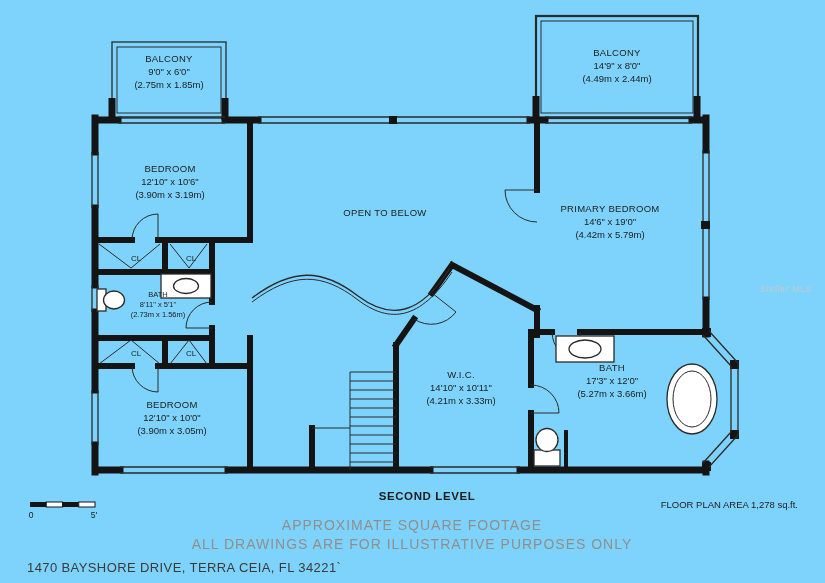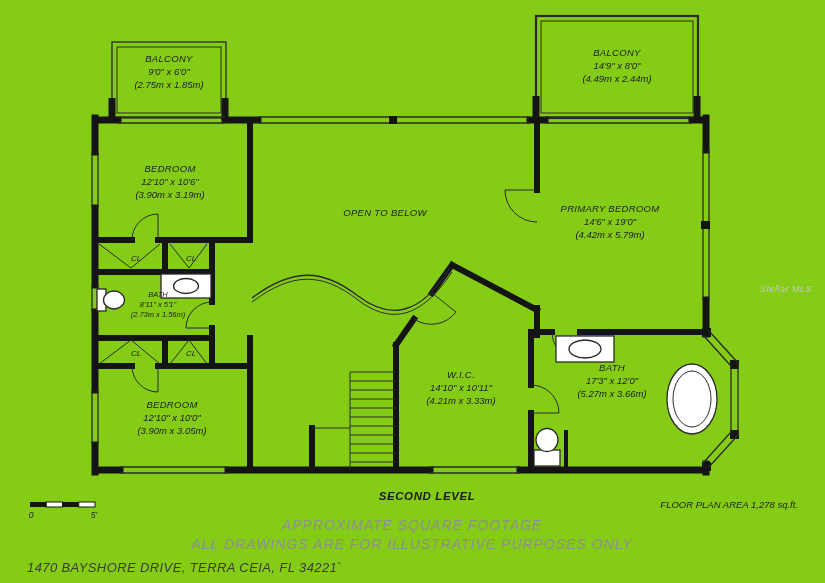--- a/index.html
+++ b/index.html
@@ -1,17 +1,17 @@
 <!DOCTYPE html>
 <html><head>
 <meta charset="utf-8">
 <style>
   html,body{margin:0;padding:0;background:#ffffff;}
-  .page{position:relative;width:825px;height:583px;background:#84cc16;overflow:hidden;
-        font-family:"Liberation Sans", sans-serif;font-style:italic;}
+  .page{position:relative;width:825px;height:583px;background:#7dd3fc;overflow:hidden;
+        font-family:"Liberation Sans", sans-serif;}
   svg text{font-family:"Liberation Sans", sans-serif;fill:#1c1c1c;}
   .wall{stroke:#141414;stroke-width:7;fill:none;stroke-linecap:square;}
   .iwall{stroke:#141414;stroke-width:6;fill:none;stroke-linecap:square;}
   .swall{stroke:#141414;stroke-width:4;fill:none;stroke-linecap:square;}
   .thin{stroke:#2a2a2a;stroke-width:1.3;fill:none;}
   .hair{stroke:#2a2a2a;stroke-width:1;fill:none;}
   .fix{stroke:#2a2a2a;stroke-width:1.3;fill:#ffffff;}
   .post{fill:#141414;stroke:none;}
   .room-name{font-size:9.5px;letter-spacing:.3px;}
   .room-dim{font-size:9.5px;}

